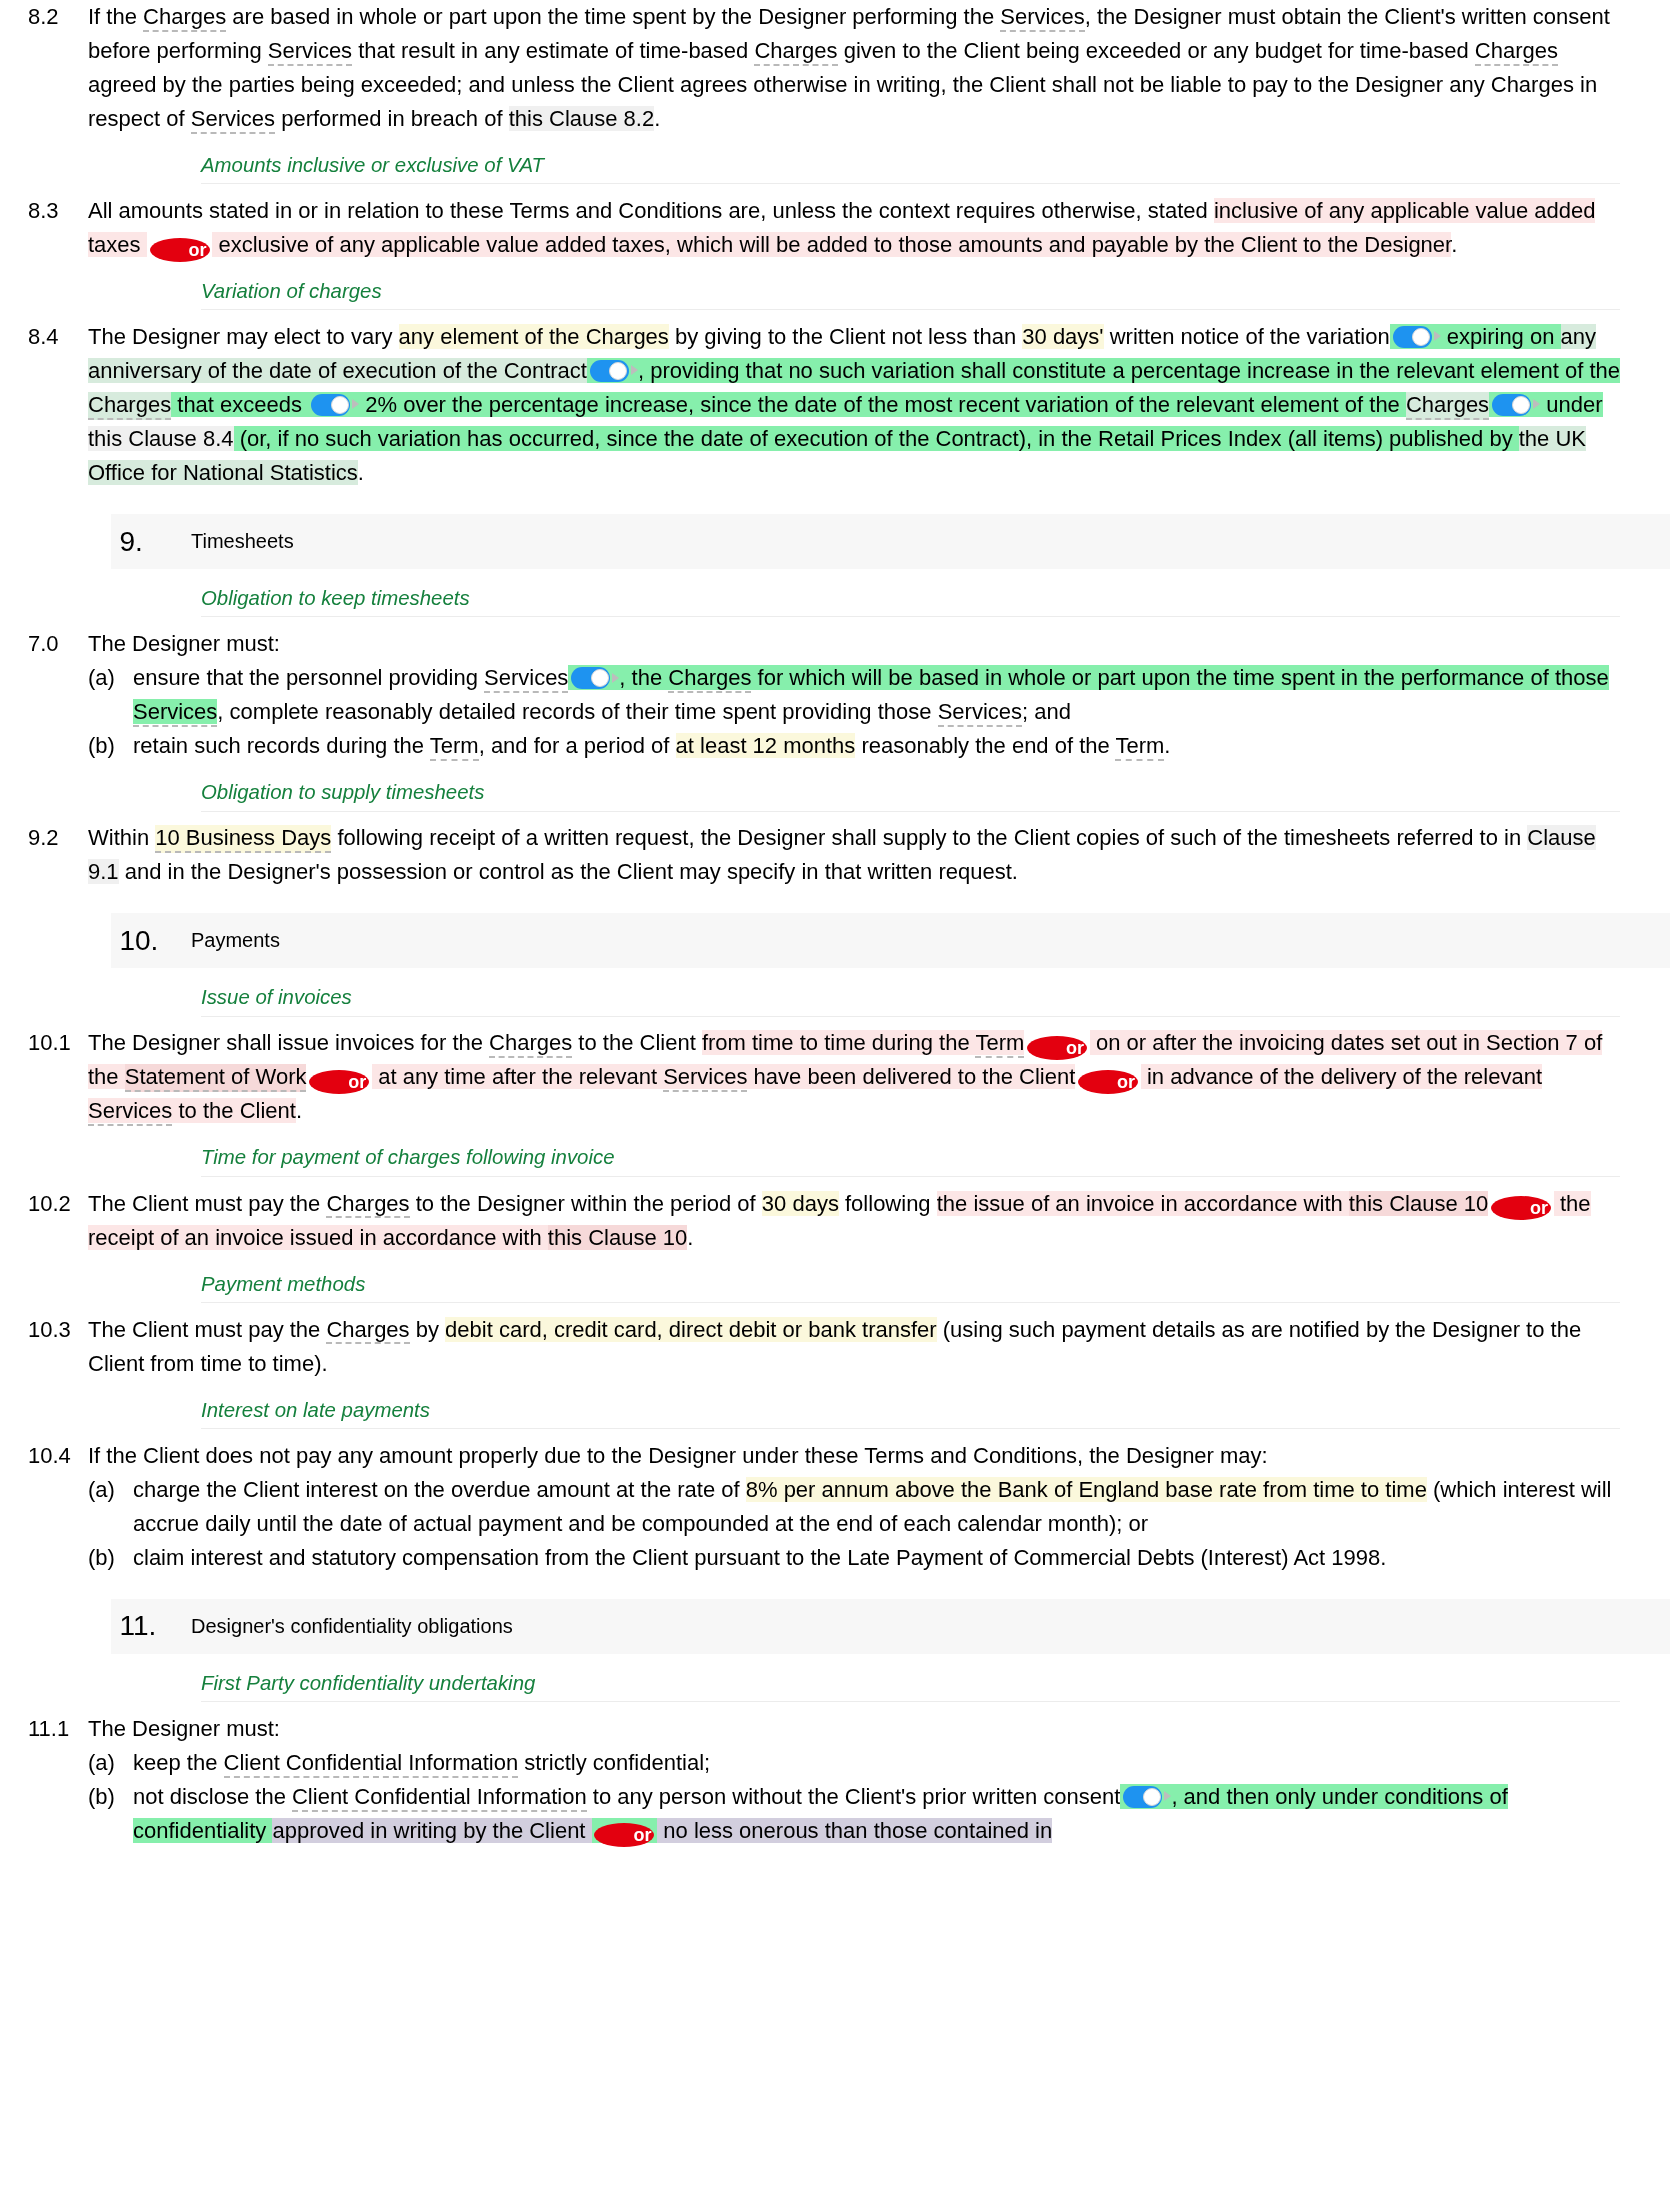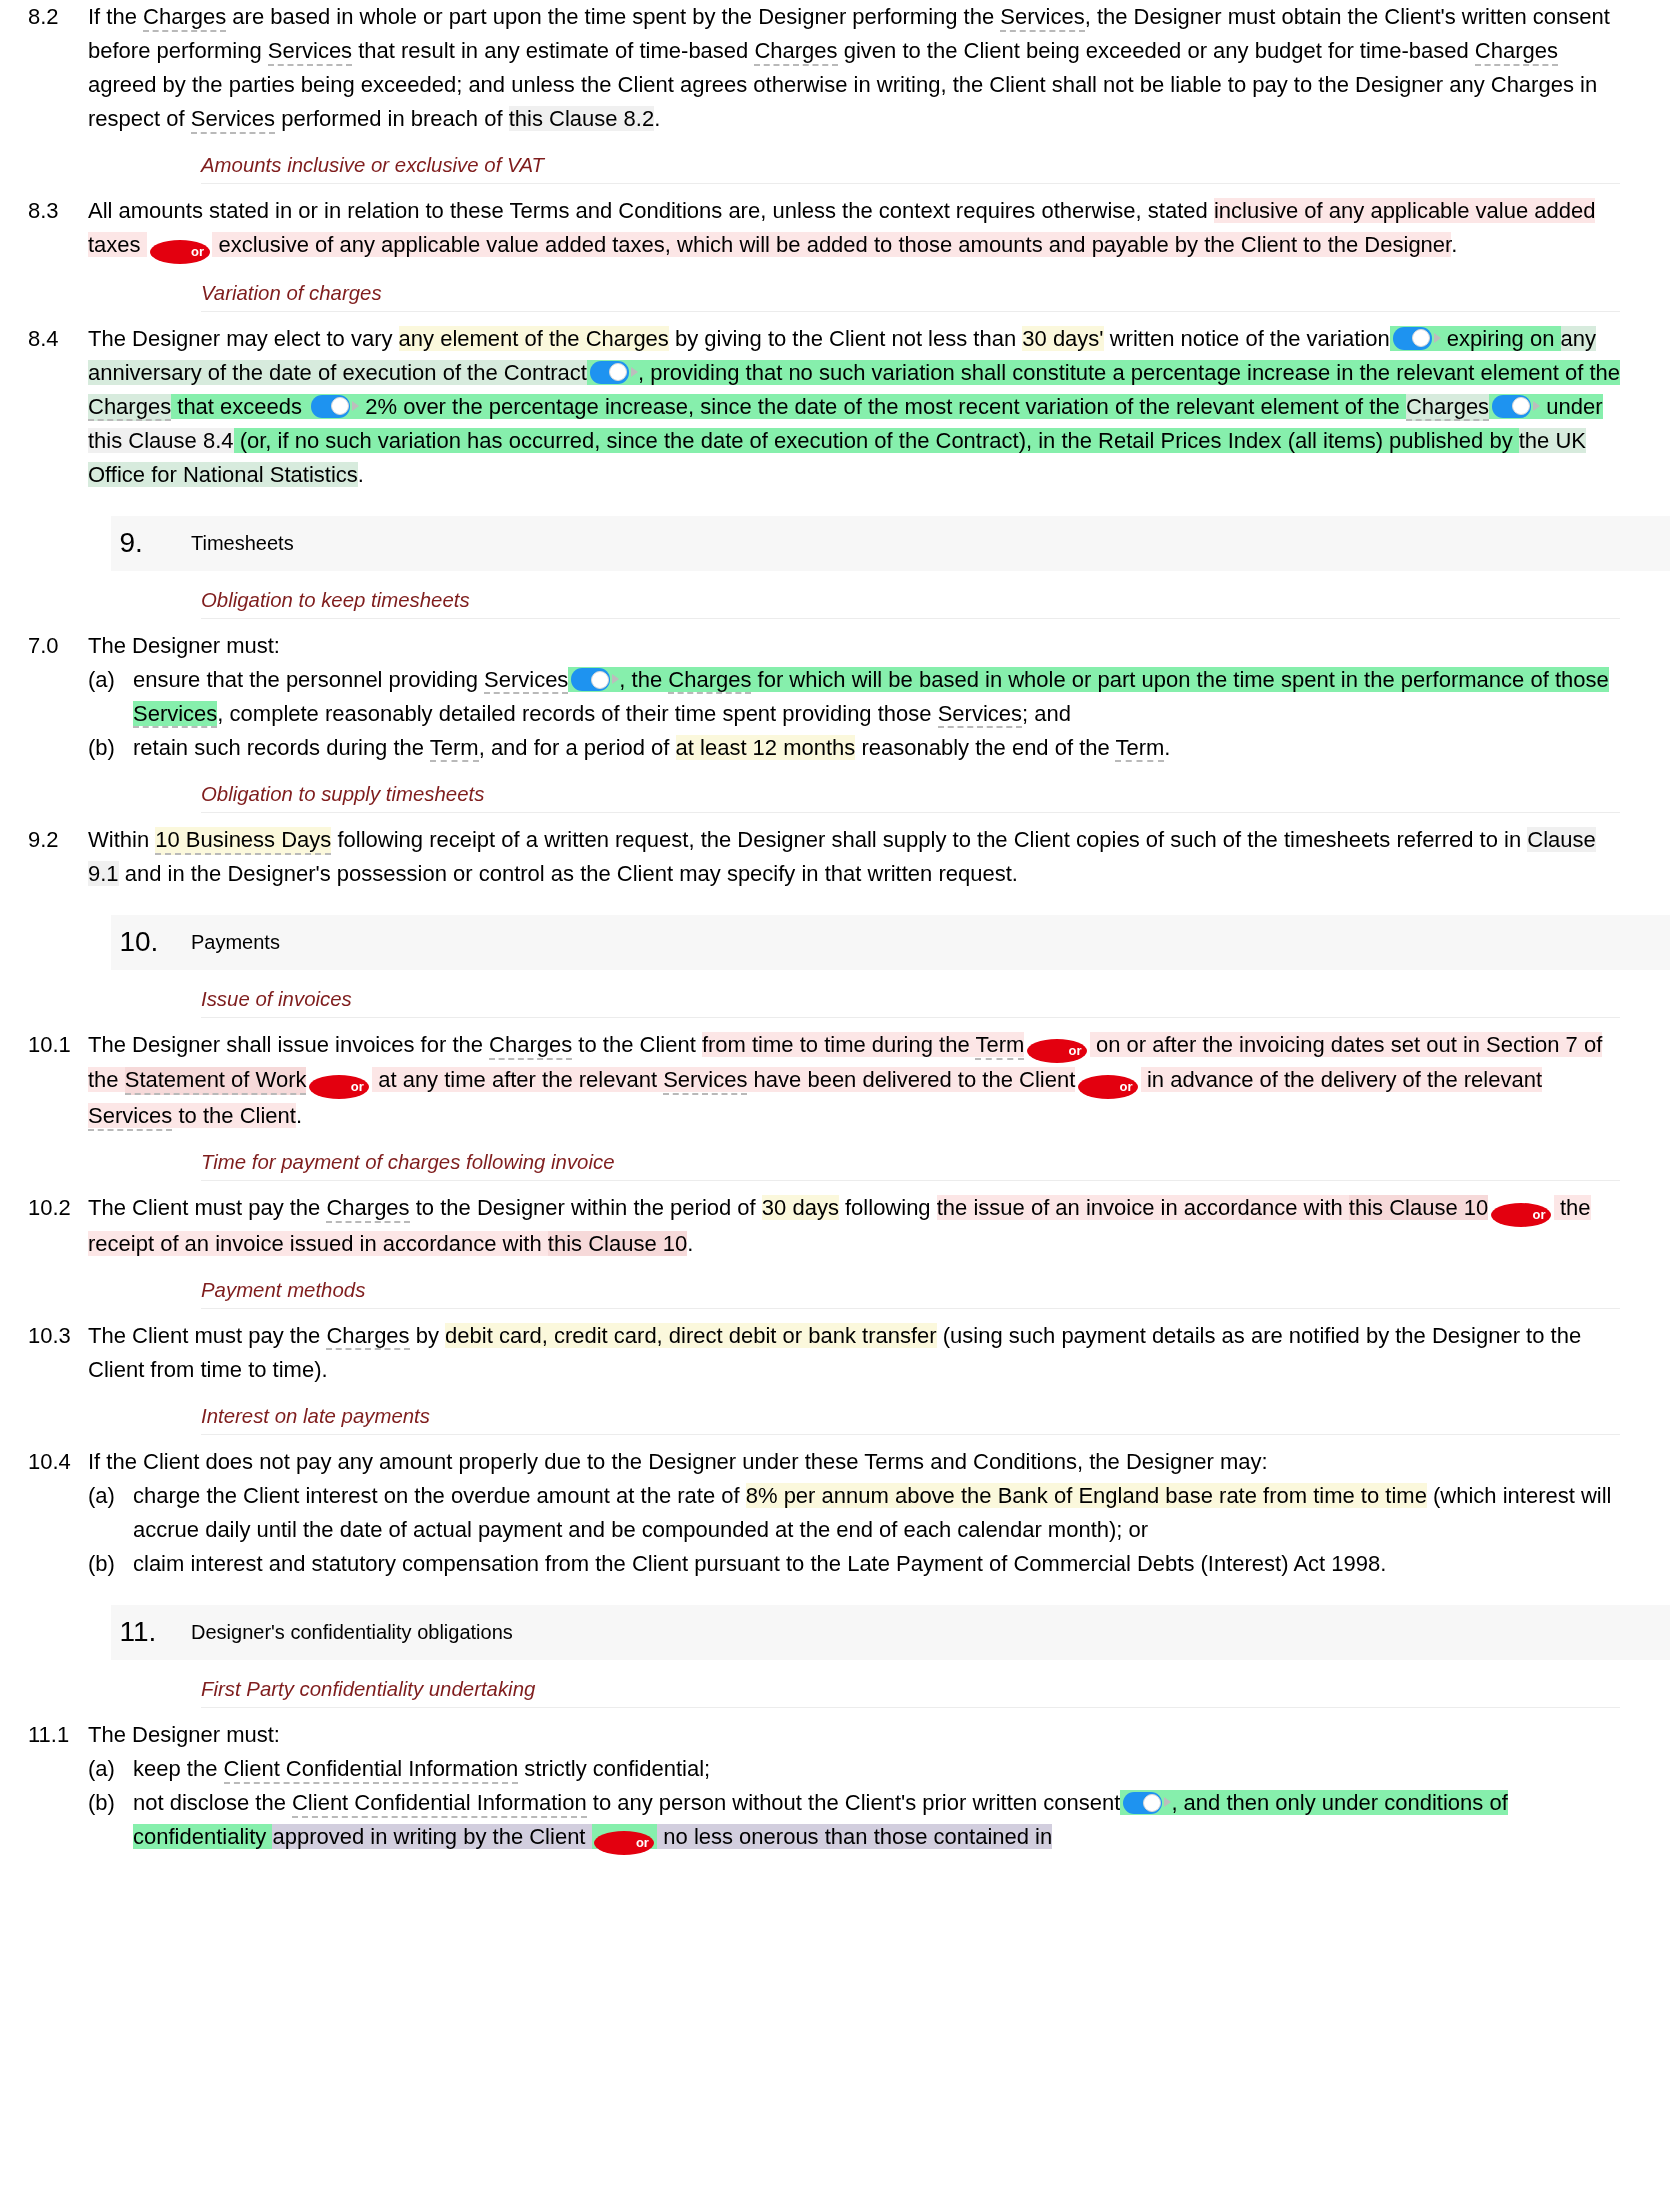--- a/index.html
+++ b/index.html
@@ -65,21 +65,21 @@
     font-size:20px;
     font-weight:400;
   }
 
   
   .subhead{
     margin:18px 0 0 201px;
     width:1419px;
     font-size:20.4px;
     font-style:italic;
-    color:#7f1d1d;
+    color:#15803d;
     padding-bottom:6.3px;
     border-bottom:1.4px solid #ececec;
   }
   .subhead-wrap{margin-bottom:9.8px;}
 
   
   .sublist{margin:0;padding:0;}
   .subitem{
     display:flex;
     align-items:flex-start;
@@ -107,21 +107,21 @@
   .hl-green{  background:#d7ebdd; box-decoration-break:clone; -webkit-box-decoration-break:clone;}
   .hl-purple{ background:#d2cede; box-decoration-break:clone; -webkit-box-decoration-break:clone;}
 
   
   .or-badge{
     display:inline-block;
     width:24px;height:24px;
     border-radius:50%;
     background:#e3000f;
     color:#ffffff;
-    font-size:13px;
+    font-size:18px;
     font-weight:bold;
     line-height:24px;
     text-align:center;
     vertical-align:-3.5px;
     margin:0 2.8px;
     font-family:"Liberation Sans", sans-serif;
     padding-left:36px;
   }
 
   

